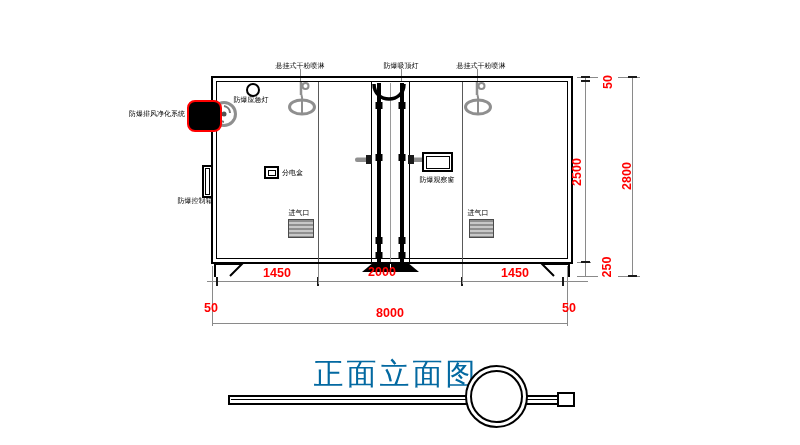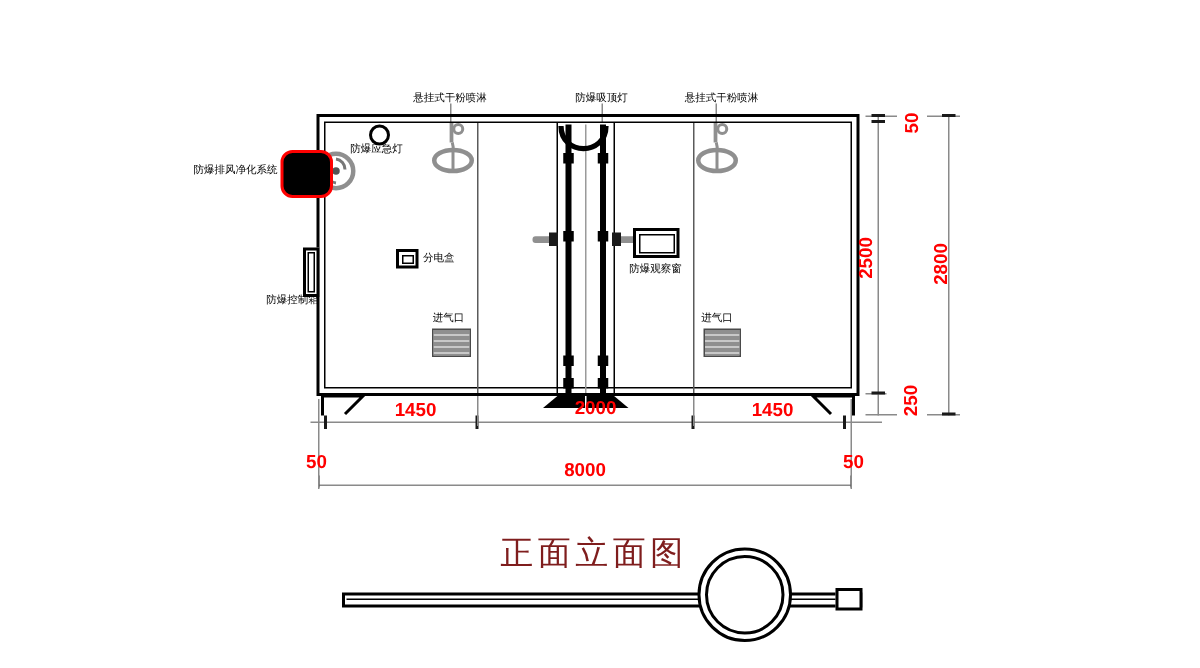--- a/index.html
+++ b/index.html
@@ -17,21 +17,21 @@
   
   .gl{position:absolute;background:#8a8a8a;}
   .bl{position:absolute;background:#000;}
   .tick{position:absolute;background:#1a1a1a;}
   
   .box2{position:absolute;border:2px solid #000;background:#fff;box-sizing:border-box;}
   .vent{position:absolute;box-sizing:border-box;border:1px solid #4a4a4a;
         background:repeating-linear-gradient(to bottom,#8f8f8f 0 2.5px,#c8c8c8 2.5px 4px);}
   svg{position:absolute;left:0;top:0;}
   .titleTxt{position:absolute;font-family:"Liberation Serif","DejaVu Serif",serif;
-            font-size:22px;color:#7f1d1d;letter-spacing:3px;text-align:center;white-space:nowrap;}
+            font-size:30px;color:#0369a1;letter-spacing:3px;text-align:center;white-space:nowrap;}
 </style>
 </head>
 <body>
 
 <div class="canvas">
 
   <div class="gl" style="left:300px;top:69px;width:1px;height:13px;"></div>
   <div class="gl" style="left:401px;top:69px;width:1px;height:13px;"></div>
   <div class="gl" style="left:477px;top:69px;width:1px;height:13px;"></div>
 
@@ -153,21 +153,21 @@
   <div class="t tc" style="left:451px;top:62px;width:60px;">悬挂式干粉喷淋</div>
   <div class="t tc" style="left:221px;top:96px;width:60px;">防爆应急灯</div>
   <div class="t tr" style="left:105px;top:110px;width:80px;">防爆排风净化系统</div>
   <div class="t tc" style="left:165px;top:197px;width:60px;">防爆控制箱</div>
   <div class="t" style="left:282px;top:169px;">分电盒</div>
   <div class="t tc" style="left:407px;top:176px;width:60px;">防爆观察窗</div>
   <div class="t tc" style="left:269px;top:209px;width:60px;">进气口</div>
   <div class="t tc" style="left:448px;top:209px;width:60px;">进气口</div>
 
   <div class="dt" style="left:237px;top:266px;width:80px;">1450</div>
-  <div class="dt" style="left:357px;top:265px;width:80px;">2000</div>
+  <div class="dt" style="left:342px;top:265px;width:80px;">2000</div>
   <div class="dt" style="left:475px;top:266px;width:80px;">1450</div>
   <div class="dt" style="left:191px;top:301px;width:40px;">50</div>
   <div class="dt" style="left:350px;top:306px;width:80px;">8000</div>
   <div class="dt" style="left:549px;top:301px;width:40px;">50</div>
   <div class="dt rot" style="left:588px;top:75px;width:40px;">50</div>
   <div class="dt rot" style="left:537px;top:165px;width:80px;">2500</div>
   <div class="dt rot" style="left:587px;top:169px;width:80px;">2800</div>
   <div class="dt rot" style="left:582px;top:260px;width:50px;">250</div>
 
   <div class="titleTxt" style="left:286px;top:354px;width:220px;">正面立面图</div>

